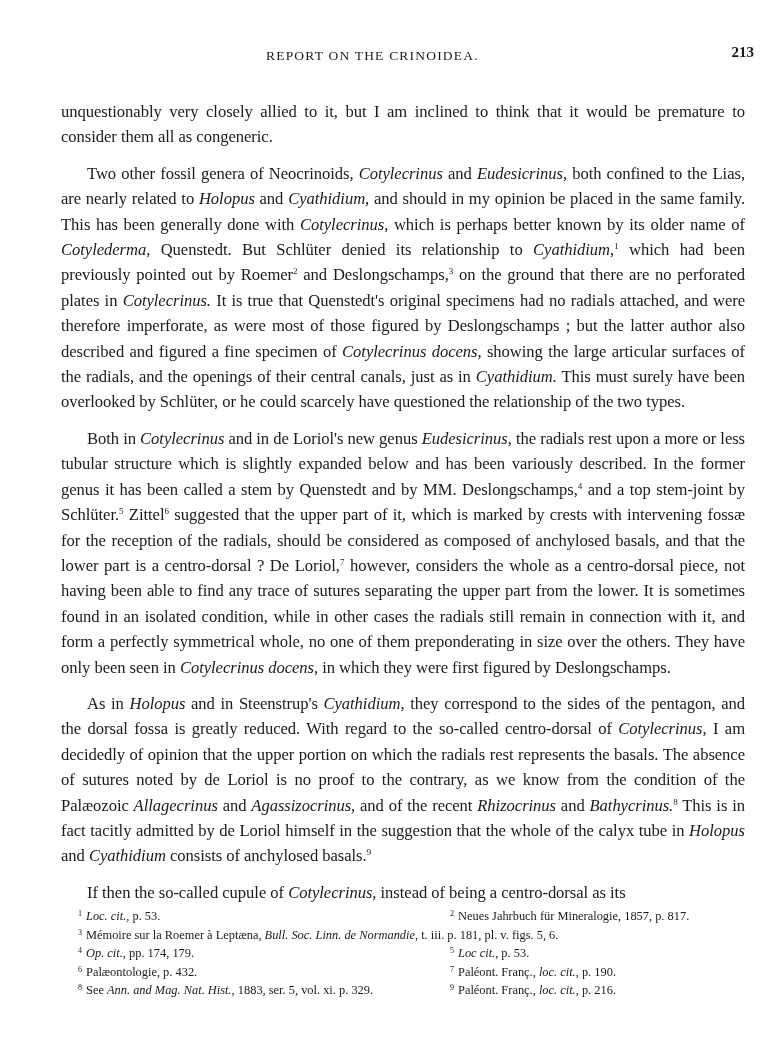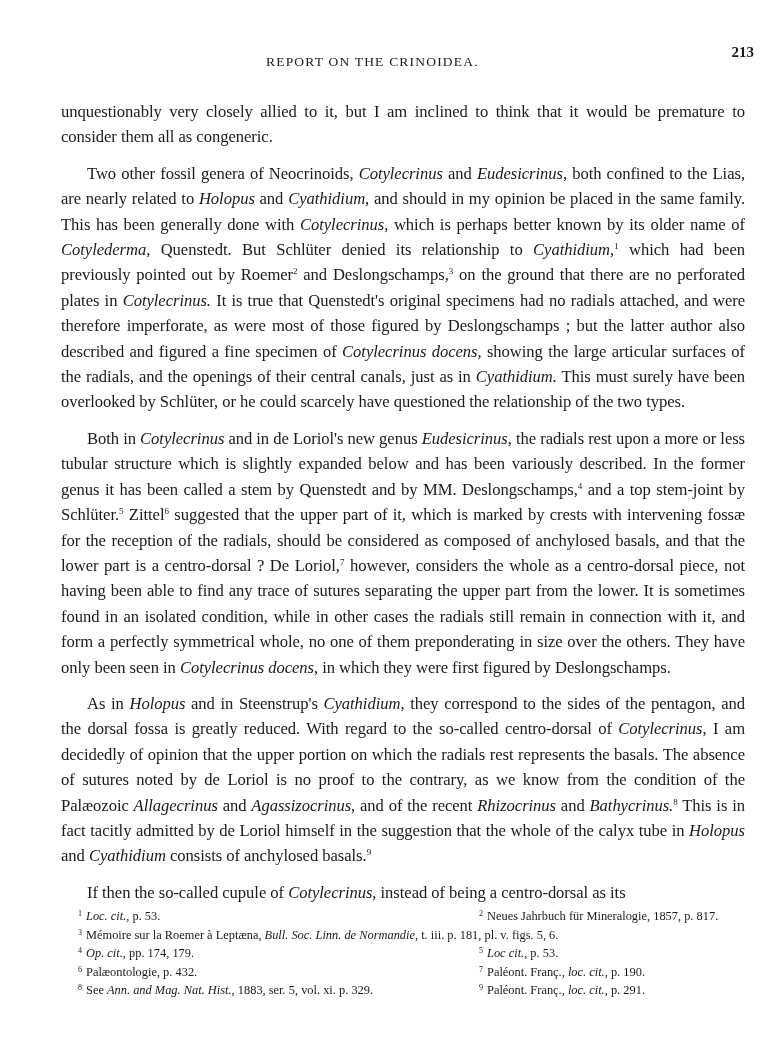--- a/index.html
+++ b/index.html
@@ -7,40 +7,40 @@
     width: 776px; height: 1050px; background: #ffffff; color: #1a1a1a;
     font-family: "DejaVu Serif", "Liberation Serif", serif;
     position: relative; overflow: hidden;
   }
   .page { position: absolute; left: 50px; top: 0; width: 706px; }
   .header {
     position: absolute; top: 44px; left: 0; width: 706px; height: 24px;
   }
   .running-head {
     position: absolute; left: 216px; top: 4px;
-    font-family: "Liberation Serif", serif; font-size: 13.5px; letter-spacing: 1.2px; margin-top: 6px;
+    font-family: "Liberation Serif", serif; font-size: 13.5px; letter-spacing: 1.2px;
   }
   .folio {
     position: absolute; right: 2px; top: 0px;
     font-family: "Liberation Serif", serif; font-size: 15px; font-weight: bold;
   }
   .body-text {
     position: absolute; top: 88px; left: 0; width: 706px;
     font-family: "Liberation Serif", serif; font-size: 16.6px; line-height: 25.4px;
     text-align: justify; letter-spacing: -0.05px;
   }
   .body-text p { margin: 11px; text-indent: 0; }
   .body-text p.indent { text-indent: 26px; }
   .body-text i { font-style: italic; }
   sup { font-size: 9px; line-height: 0; vertical-align: 6px; }
   .footnotes {
     position: absolute; top: 906px; left: 0; width: 706px;
     font-family: "Liberation Serif", serif; font-size: 12.4px; line-height: 15.6px;
   }
-  .fn-row { display: flex; gap: 29px; }
+  .fn-row { display: flex; }
   .fn-row .col-left { width: 400px; padding-left: 28px; box-sizing: border-box; }
   .fn-row .col-right { flex: 1; }
   .fn-row .col-full { padding-left: 28px; }
   .fn-mark { font-size: 8px; vertical-align: 4px; margin-right: 4px; }
 </style>
 </head>
 <body>
 
 <div class="page">
   <div class="header">
@@ -67,16 +67,16 @@
       <div class="fn-row">
         <div class="col-left"><span class="fn-mark">4</span><i>Op. cit.</i><span>, pp. 174, 179.</span></div>
         <div class="col-right"><span class="fn-mark">5</span><i>Loc cit.</i><span>, p. 53.</span></div>
       </div>
       <div class="fn-row">
         <div class="col-left"><span class="fn-mark">6</span><span>Palæontologie, p. 432.</span></div>
         <div class="col-right"><span class="fn-mark">7</span><span>Paléont. Franç., </span><i>loc. cit.</i><span>, p. 190.</span></div>
       </div>
       <div class="fn-row">
         <div class="col-left"><span class="fn-mark">8</span><span>See </span><i>Ann. and Mag. Nat. Hist.</i><span>, 1883, ser. 5, vol. xi. p. 329.</span></div>
-        <div class="col-right"><span class="fn-mark">9</span><span>Paléont. Franç., </span><i>loc. cit.</i><span>, p. 291.</span></div>
+        <div class="col-right"><span class="fn-mark">9</span><span>Paléont. Franç., </span><i>loc. cit.</i><span>, p. 216.</span></div>
       </div>
     </div>
 </div>
 
 </body></html>

